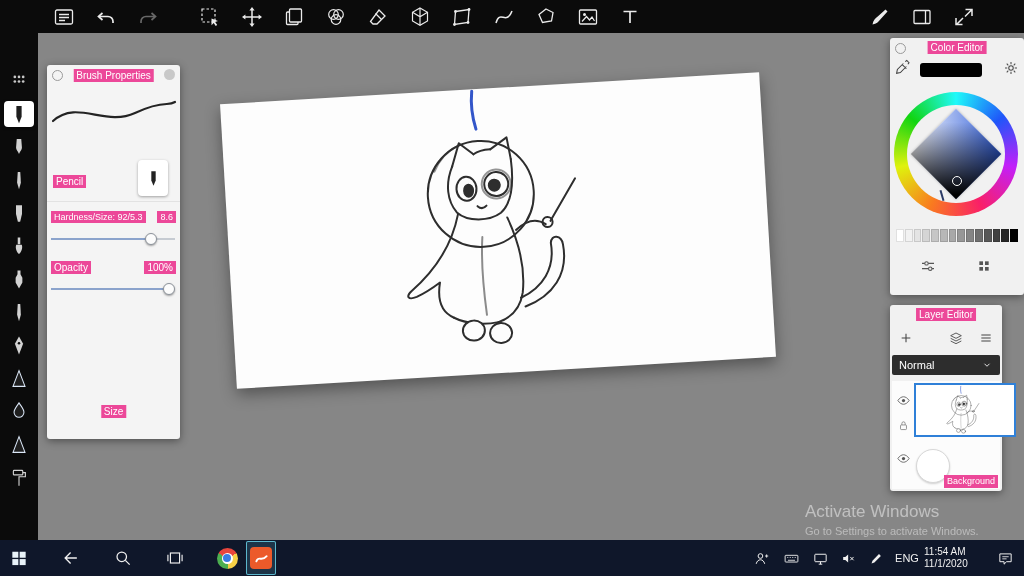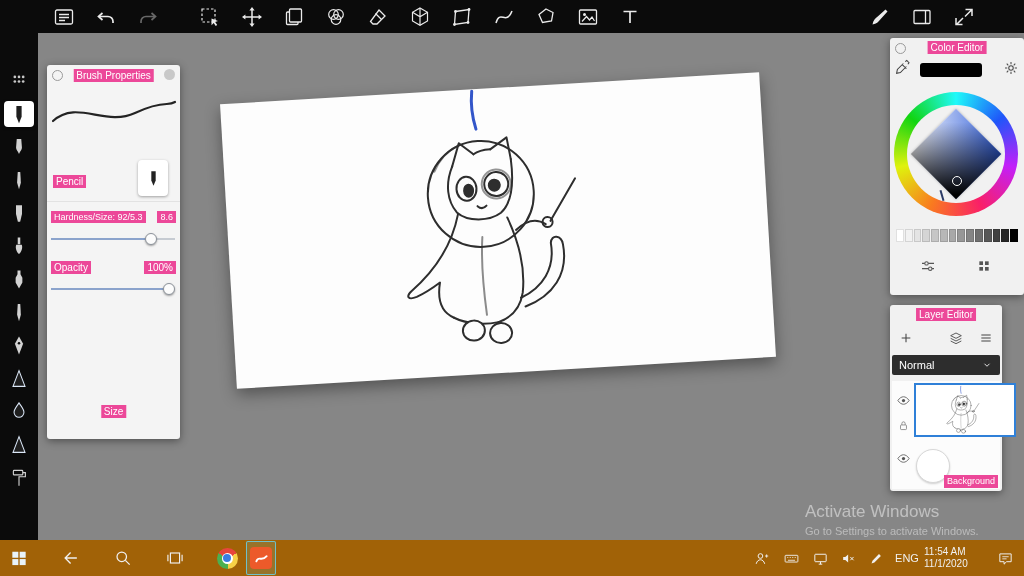--- a/index.html
+++ b/index.html
@@ -94,21 +94,21 @@
   
   .canvas{position:absolute;left:228px;top:88px;width:540px;height:285px;background:#fdfdfd;
           transform:rotate(-3.4deg);box-shadow:0 6px 16px rgba(0,0,0,.38);z-index:5;}
 
   
   .wm{position:absolute;left:805px;top:461px;z-index:6;color:rgba(240,240,240,.55);margin-top:41px;}
   .wm-1{font-size:17px;}
   .wm-2{font-size:11px;margin-top:3px;color:rgba(240,240,240,.5);}
 
   
-  .taskbar{position:absolute;left:0;top:540px;width:1024px;height:36px;background:#a16207;
+  .taskbar{position:absolute;left:0;top:540px;width:1024px;height:36px;background:#0f172a;
            display:flex;align-items:center;color:#f0f0f0;z-index:40;}
   .tk-btn{width:30px;height:34px;display:flex;align-items:center;justify-content:center;flex:0 0 auto;}
   .tk-btn svg{width:20px;height:20px;}
   .tk-start{margin-left:4px;color:#e9f3f9;}
   .ml20{margin-left:22px;}
   .tk-btn.active{box-shadow:inset 0 0 0 1px rgba(103,207,229,.85);background:rgba(103,207,229,.16);border-radius:2px;}
   .chrome-icon{width:21px;height:21px;border-radius:50%;position:relative;
     background:conic-gradient(from -60deg,#e8453c 0 120deg,#f7d046 120deg 240deg,#4caf50 240deg 360deg);}
   .chrome-icon::before{content:'';position:absolute;inset:5px;border-radius:50%;background:#fff;}
   .chrome-icon::after{content:'';position:absolute;inset:6.5px;border-radius:50%;background:#3b7de3;}

